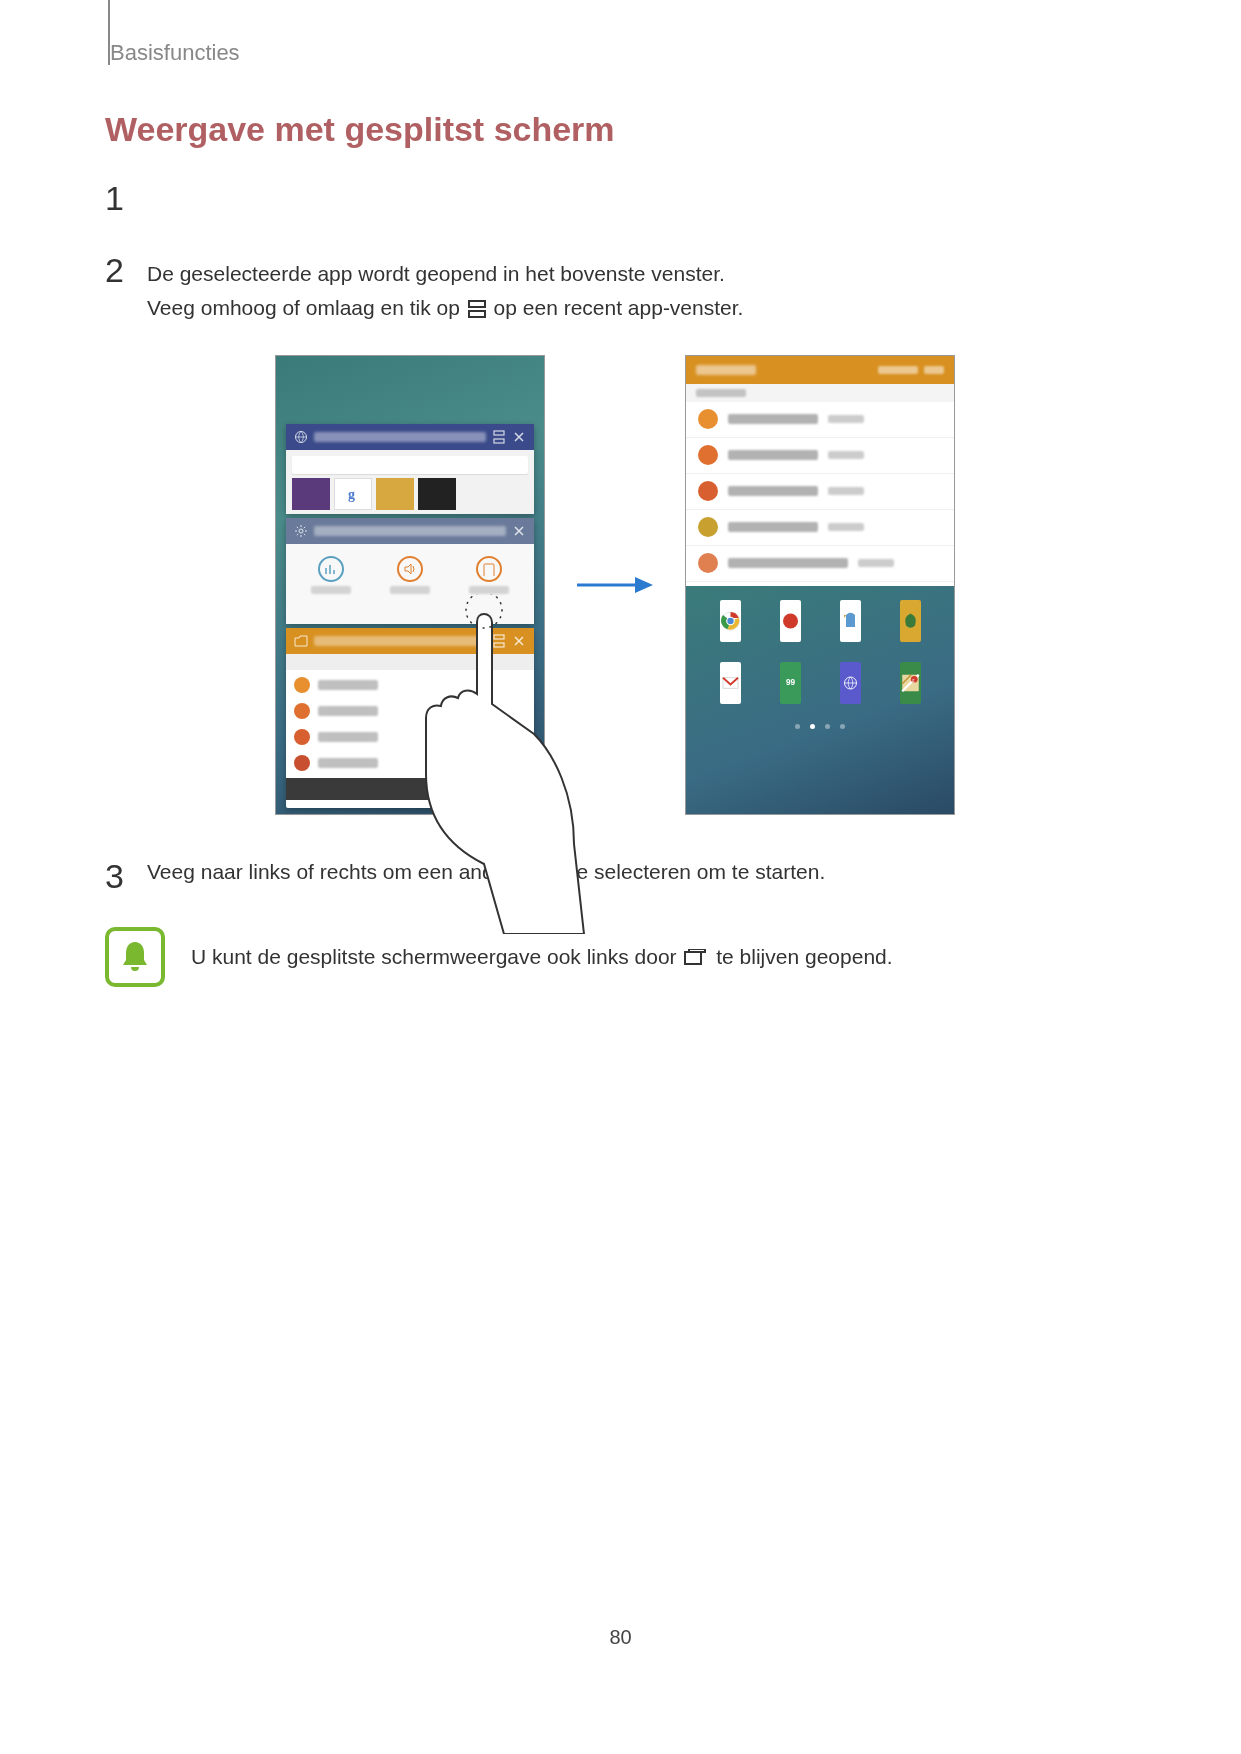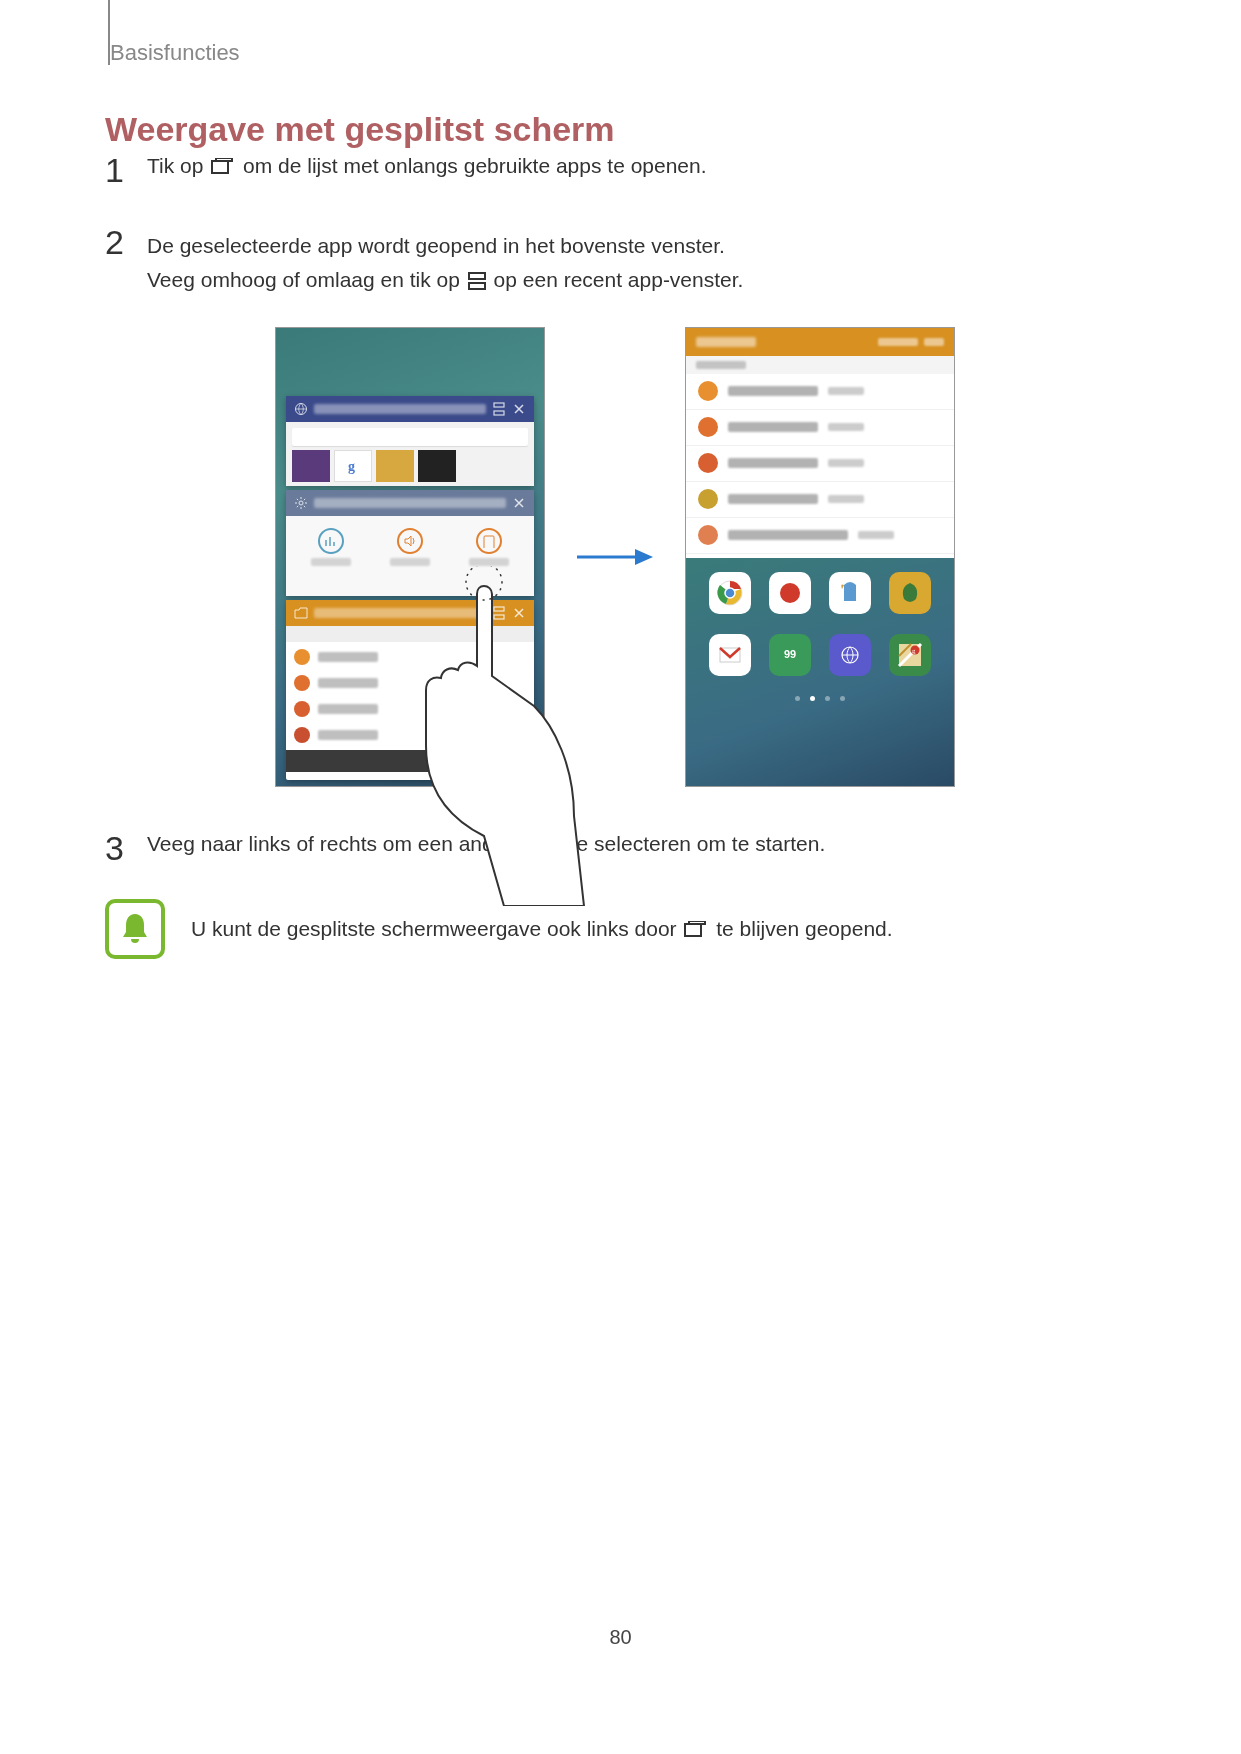--- a/index.html
+++ b/index.html
@@ -25,20 +25,21 @@
     }
     .content {
       position: absolute;
       left: 105px; top: 110px;
       width: 1020px;
     }
     h1.section-title {
       color: #b06062;
       font-size: 34px;
       font-weight: 600;
+      margin-bottom: 28px;
     }
     .step {
       display: flex;
       align-items: flex-start;
       margin-bottom: 24px;
       font-size: 21px;
       color: #333;
       line-height: 1.6;
     }
     .step-number {
@@ -173,21 +174,21 @@
     .fi-icon2.b { background: #e07030; }
     .fi-icon2.c { background: #d86030; }
     .fi-icon2.d { background: #c8a030; }
     .fi-icon2.e { background: #e08050; }
     .phone-right .bottom-half {
       position: absolute; top: 230px; left: 0; right: 0; bottom: 0;
       background: linear-gradient(160deg, #3a7b7a 0%, #3a6b84 60%, #2a4a64 100%);
       padding: 14px;
     }
     .app-grid { display: flex; justify-content: space-around; margin-bottom: 20px; }
-    .app-icon { width: 42px; height: 42px; border-radius: 10px; display: flex; align-items: center; justify-content: center; font-size: 20px; }
+    .app-icon { width: 21px; height: 42px; border-radius: 2px; display: flex; align-items: center; justify-content: center; font-size: 20px; }
     .ai-chrome { background: #fff; }
     .ai-red { background: #fff; }
     .ai-kids { background: #fff; }
     .ai-leaf { background: #d8a830; }
     .ai-gmail { background: #fff; }
     .ai-hangouts { background: #3a9a5a; }
     .ai-globe { background: #5a5acc; }
     .ai-maps { background: #3a8a4a; }
     .page-dots { display: flex; justify-content: center; gap: 10px; margin-top: 16px; }
     .dot { width: 5px; height: 5px; background: rgba(255,255,255,0.4); border-radius: 50%; }
@@ -220,30 +221,20 @@
 
 <div class="left-margin-line"></div>
 
 <div class="page-header">Basisfuncties</div>
 
 <div class="content">
   <h1 class="section-title">Weergave met gesplitst scherm</h1>
 
   <div class="step">
     <div class="step-number">1</div>
-    <div class="step-body">
-      <span>Tik op </span>
-      <span class="inline-icon">
-        <svg width="24" height="18" viewBox="0 0 24 18">
-            <rect x="1" y="3" width="16" height="12" fill="none" stroke="#333" stroke-width="2"></rect>
-            <rect x="5" y="0" width="16" height="3" fill="none" stroke="#333" stroke-width="2"></rect>
-          </svg>
-      </span>
-      <span> om de lijst met onlangs gebruikte apps te openen.</span>
-    </div>
   </div>
 
   <div class="step">
     <div class="step-number">2</div>
     <div class="step-body">
       <div style="margin-top:8px;">De geselecteerde app wordt geopend in het bovenste venster.</div>
       <div>
         <span>Veeg omhoog of omlaag en tik op </span>
         <span class="inline-icon">
           <svg width="18" height="18" viewBox="0 0 18 18">

